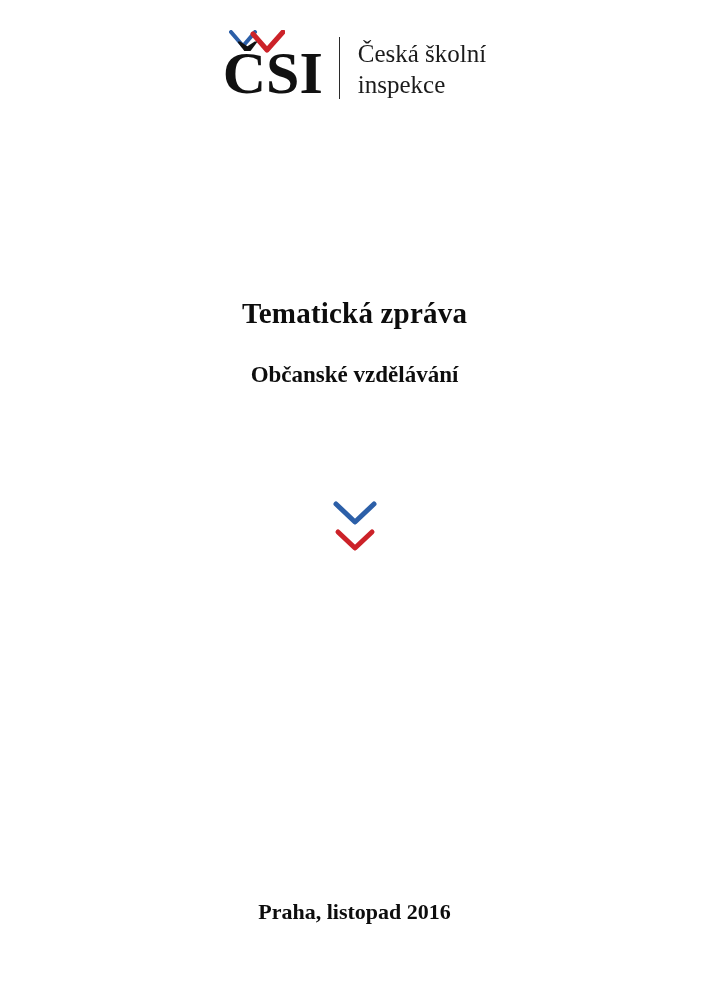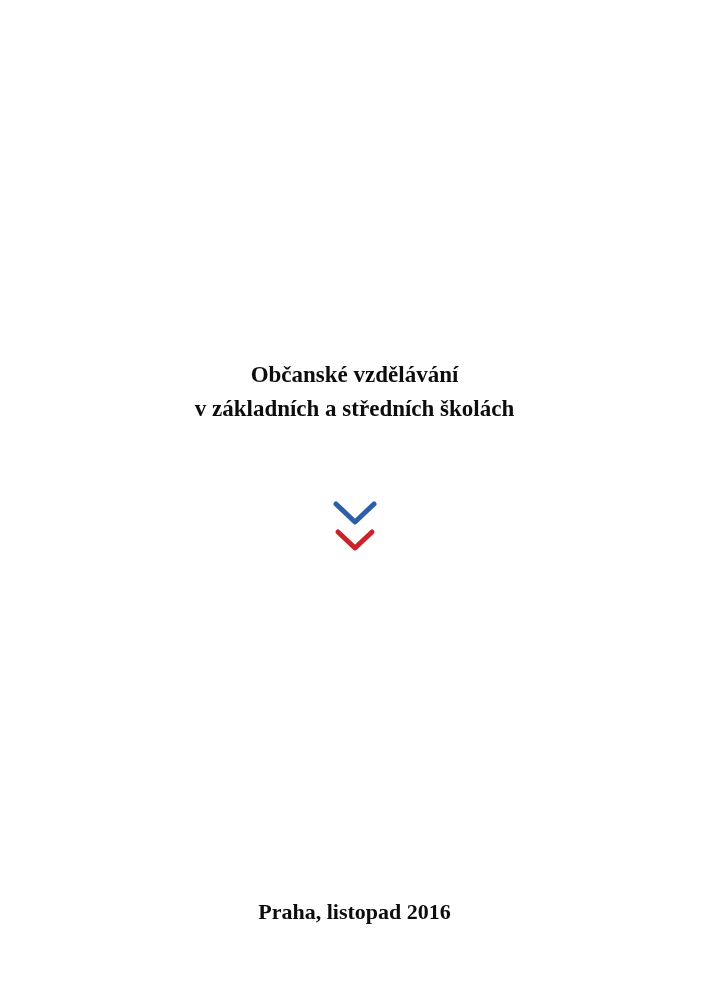--- a/index.html
+++ b/index.html
@@ -128,25 +128,42 @@
     font-weight: bold;
     font-size: 22px;
     color: #0d0d0d;
   }
 </style>
 </head>
 <body>
 
 <div class="page">
 
+  <div class="logo-block">
+    <div class="logo-inner">
 
+      <div class="logo-mark">
+        <svg class="chevrons" viewBox="0 0 56 26" xmlns="http://www.w3.org/2000/svg">
+          <path d="M2 2 L14 16 L26 2" fill="none" stroke="#2c5fa8" stroke-width="4" stroke-linecap="round" stroke-linejoin="round"></path>
+          <path d="M24 4 L38 20 L54 2" fill="none" stroke="#cc2229" stroke-width="5" stroke-linecap="round" stroke-linejoin="round"></path>
+        </svg>
+        <div class="csi-text">ČSI</div>
+      </div>
+
+      <div class="logo-divider"></div>
+
+      <div class="logo-words">Česká školní
+inspekce</div>
+    </div>
+  </div>
+
+  <div class="title-main">Tematická zpráva</div>
 
   <div class="subtitle">
     <span class="line">Občanské vzdělávání</span>
-    <span class="line">v základních a středních školách</span>
   </div>
 
   <div class="ornament">
     <svg width="46" height="56" viewBox="0 0 46 56" xmlns="http://www.w3.org/2000/svg">
       <path d="M4 6 L23 24 L42 6" fill="none" stroke="#2c5fa8" stroke-width="5" stroke-linecap="round" stroke-linejoin="round"></path>
       <path d="M6 34 L23 50 L40 34" fill="none" stroke="#cc2229" stroke-width="5" stroke-linecap="round" stroke-linejoin="round"></path>
     </svg>
   </div>
 
   <div class="footer-place">Praha, listopad 2016</div>

